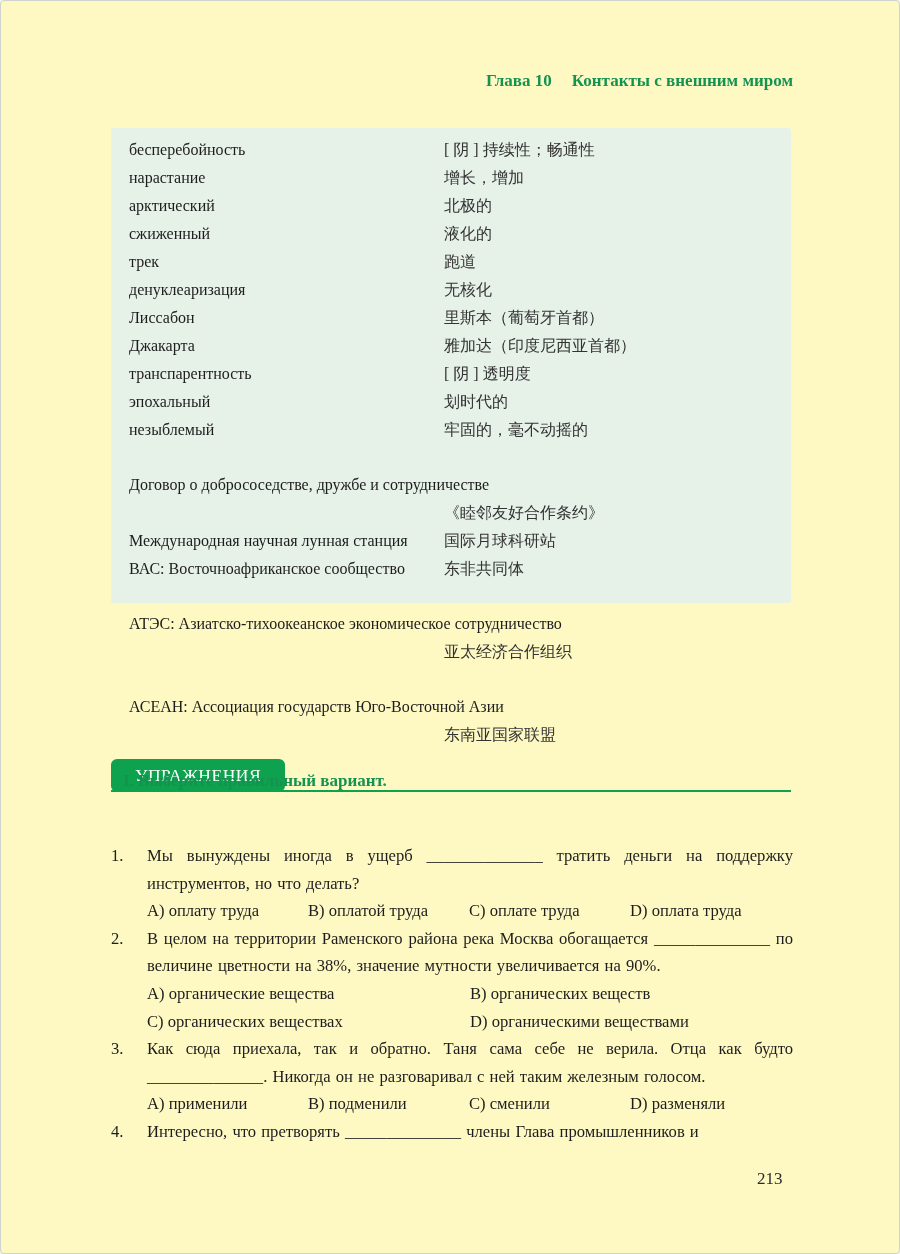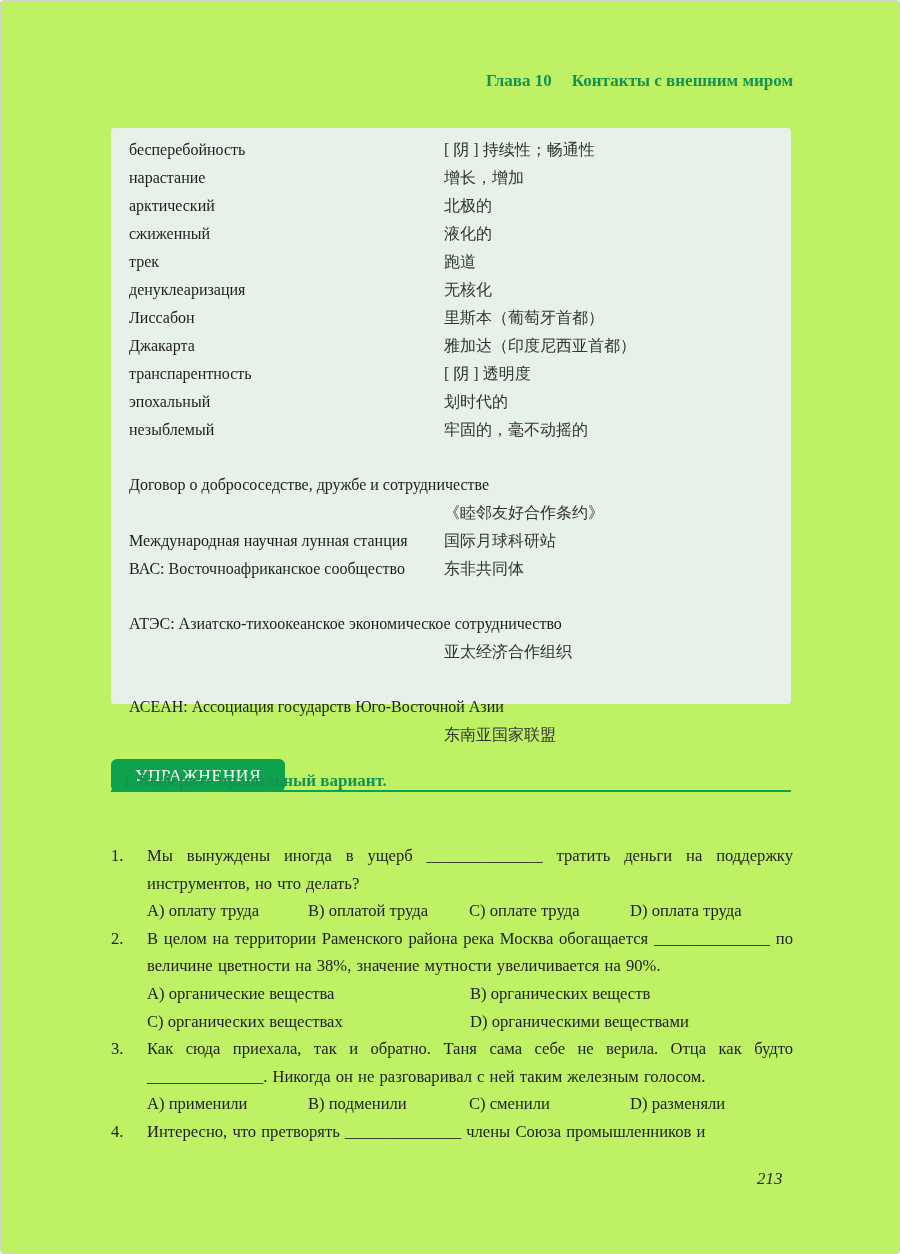--- a/index.html
+++ b/index.html
@@ -5,39 +5,39 @@
   * { margin: 0; padding: 0; box-sizing: border-box; }
   html, body { background: #f4f4f4; }
   body {
     width: 900px; height: 1254px;
     font-family: "Liberation Serif", serif;
     color: var(--text, #1d1d1d);
   }
   .page {
     position: relative;
     width: 900px; height: 1254px;
-    background: #bef264;
+    background: #fef9c3;
     border: 1px solid #cfd2cf;
     border-radius: 4px;
     overflow: hidden;
   }
 
   
   .chapter-header {
     position: absolute; top: 70px; right: 106px;
     color: var(--green, #149250);
     font-weight: bold; font-size: 17px;
     white-space: nowrap;
   }
   .chapter-header .num { margin-right: 20px; }
 
   
   .vocab-box {
     position: absolute; left: 110px; top: 127px;
-    width: 680px; height: 576px;
+    width: 680px; height: 475px;
     background: var(--vocab-bg, #e6f1e8);
     border-radius: 3px;
     padding: 8px 14px 8px 18px;
     font-size: 16px;
   }
   .vocab-row { line-height: 28px; white-space: nowrap; }
   .vocab-row .ru { display: inline-block; width: 315px; vertical-align: top; }
   .zh { color: #333; }
   .vocab-row.stacked .ru { display: block; width: auto; margin-top: 27px; }
   .vocab-row.stacked .zh-line { display: block; margin-left: 315px; line-height: 28px; }
@@ -76,21 +76,21 @@
   .q-num { flex: 0 0 36px; width: 36px; }
   .q-body { flex: 1; min-width: 0; }
   .q-text { text-align: justify; word-spacing: 0.06em; }
   .opts4 { display: grid; grid-template-columns: 161px 161px 161px auto; font-family: Liberation Serif, serif; }
   .opts2 { display: grid; grid-template-columns: 323px auto; }
   .opt { white-space: nowrap; }
 
   
   .page-number {
     position: absolute; left: 756px; top: 1168px;
-    font-size: 17px; color: #2b2b2b; font-style: italic;
+    font-size: 17px; color: #2b2b2b;
   }
 </style>
 </head>
 <body>
 
 <div class="page">
 
   <div class="chapter-header">
     <span class="num">Глава 10</span><span>Контакты с внешним миром</span>
   </div>
@@ -191,21 +191,21 @@
           <span class="opt">В) подменили</span>
           <span class="opt">С) сменили</span>
           <span class="opt">D) разменяли</span>
         </div>
       </div>
     </div>
 
     <div class="question">
       <div class="q-num">4.</div>
       <div class="q-body">
-        <div class="q-text">Интересно, что претворять ______________ члены Союза промышленников и</div>
+        <div class="q-text">Интересно, что претворять ______________ члены Глава промышленников и</div>
       </div>
     </div>
 
   </div>
 
   <div class="page-number">213</div>
 
 </div>
 
 </body></html>

